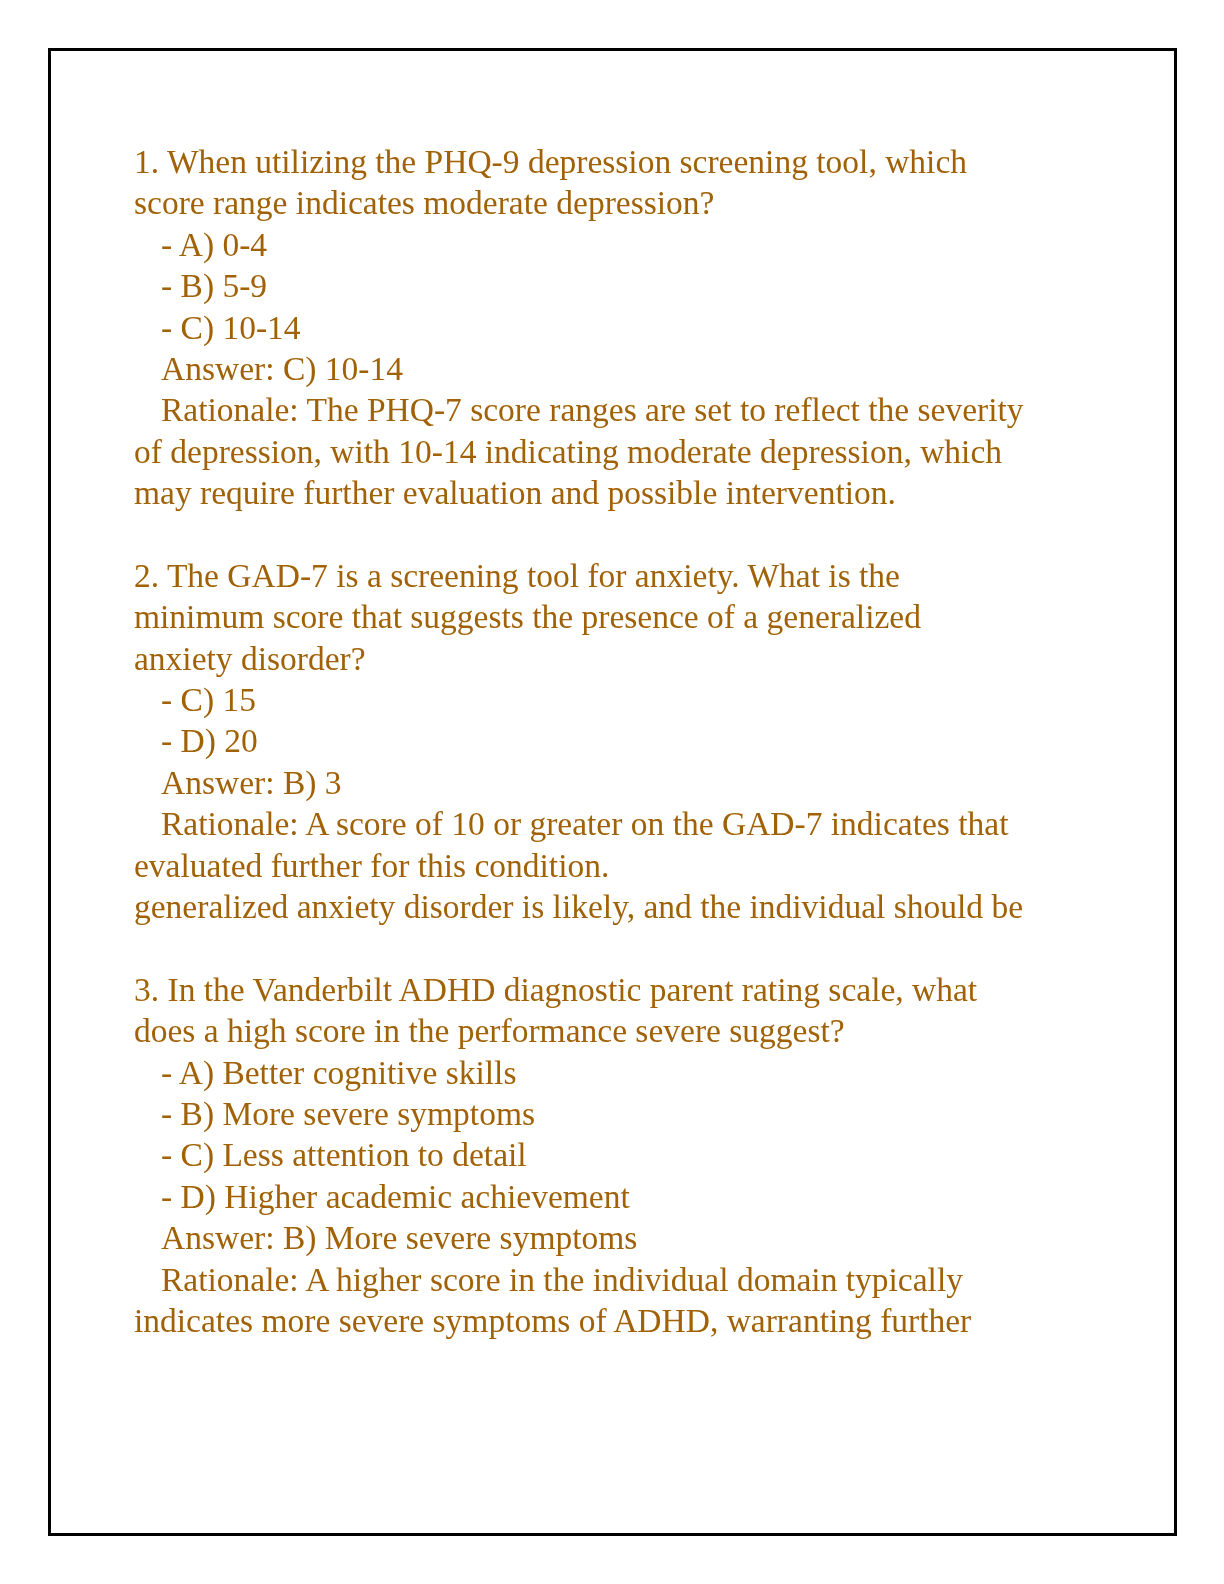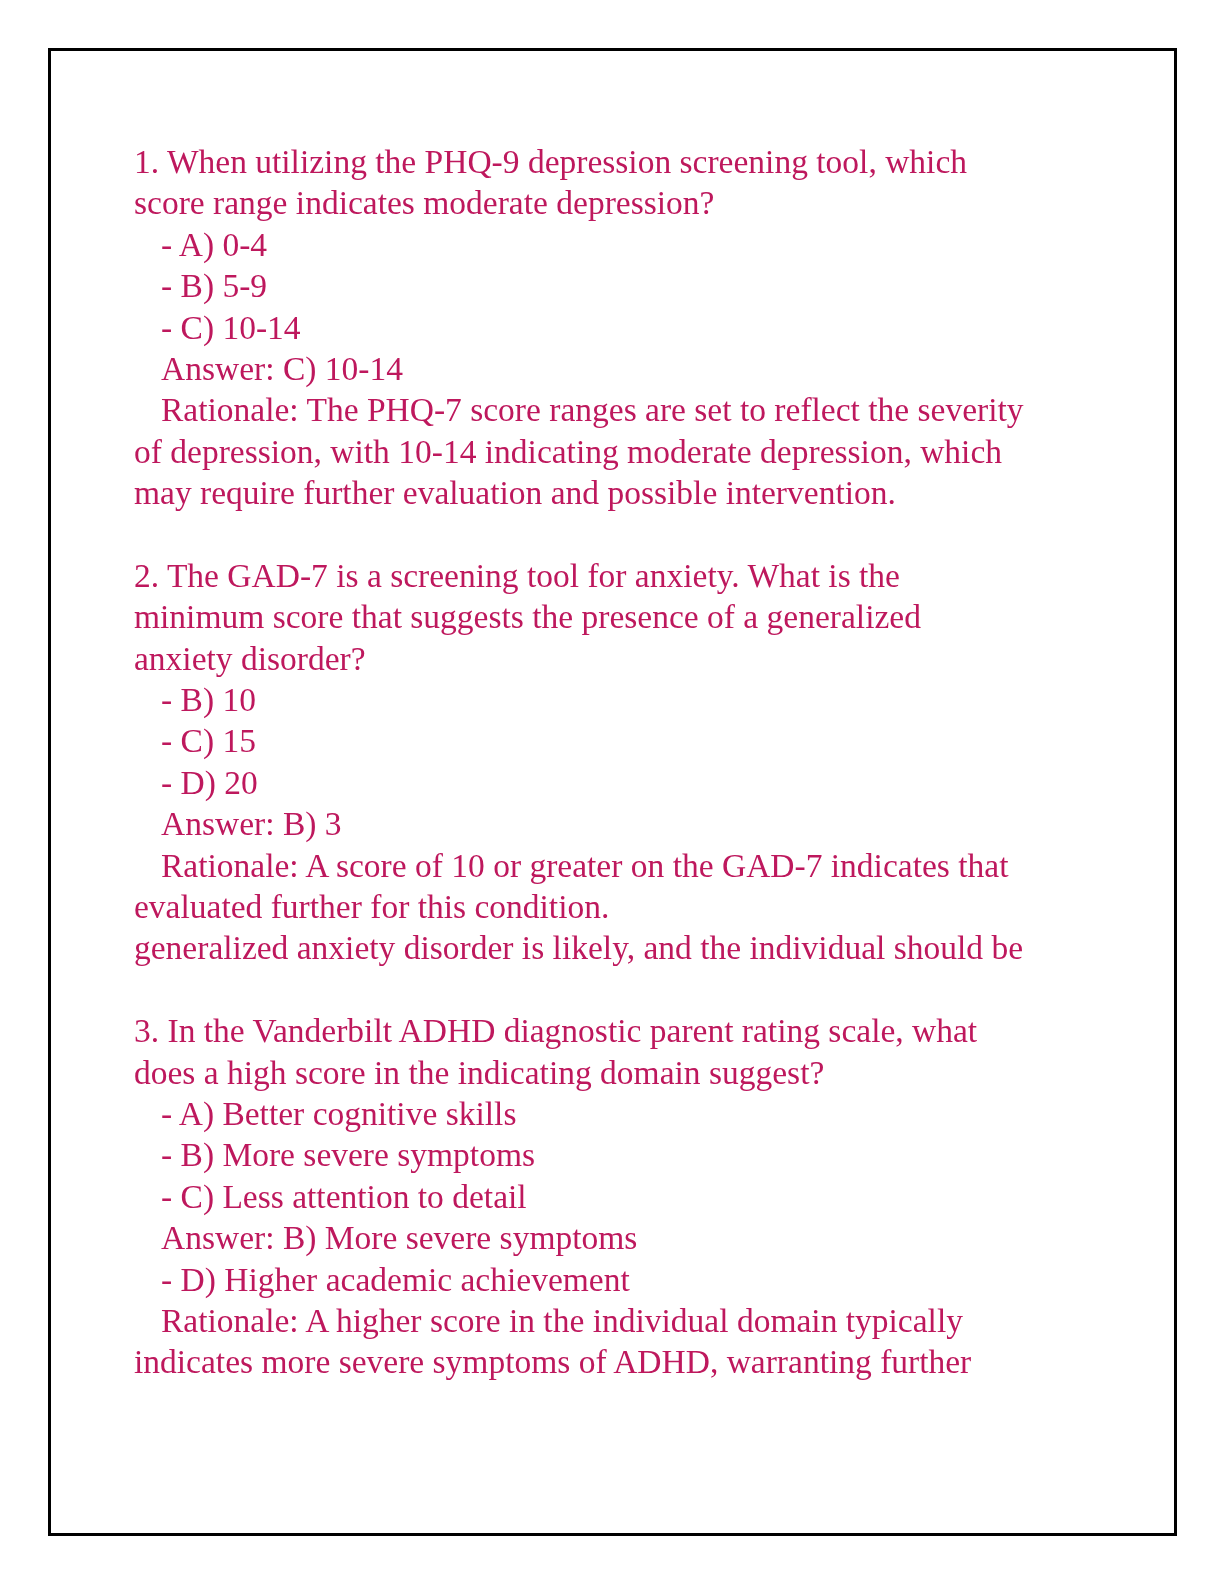--- a/index.html
+++ b/index.html
@@ -23,21 +23,21 @@
     box-sizing: content-box;
   }
   .content {
     position: absolute;
     left: 134px;
     top: 141px;
     width: 1000px;
     font-family: "Liberation Serif", "DejaVu Serif", serif;
     font-size: 33.5px;
     line-height: 41.4px;
-    color: #be185d;
+    color: #a16207;
     white-space: nowrap;
   }
   .line {
     display: block;
     height: 41.4px;
   }
   .indent {
     padding-left: 27px;
   }
   .blank {
@@ -63,36 +63,35 @@
     <span class="line">of depression, with 10-14 indicating moderate depression, which</span>
     <span class="line">may require further evaluation and possible intervention.</span>
   </div>
 
   <span class="blank"></span>
 
   <div>
     <span class="line">2. The GAD-7 is a screening tool for anxiety. What is the</span>
     <span class="line">minimum score that suggests the presence of a generalized</span>
     <span class="line">anxiety disorder?</span>
-    <span class="line indent">- B) 10</span>
     <span class="line indent">- C) 15</span>
     <span class="line indent">- D) 20</span>
     <span class="line indent">Answer: B) 3</span>
     <span class="line indent">Rationale: A score of 10 or greater on the GAD-7 indicates that</span>
     <span class="line">evaluated further for this condition.</span>
     <span class="line">generalized anxiety disorder is likely, and the individual should be</span>
   </div>
 
   <span class="blank"></span>
 
   <div>
     <span class="line">3. In the Vanderbilt ADHD diagnostic parent rating scale, what</span>
-    <span class="line">does a high score in the indicating domain suggest?</span>
+    <span class="line">does a high score in the performance severe suggest?</span>
     <span class="line indent">- A) Better cognitive skills</span>
     <span class="line indent">- B) More severe symptoms</span>
     <span class="line indent">- C) Less attention to detail</span>
+    <span class="line indent">- D) Higher academic achievement</span>
     <span class="line indent">Answer: B) More severe symptoms</span>
-    <span class="line indent">- D) Higher academic achievement</span>
     <span class="line indent">Rationale: A higher score in the individual domain typically</span>
     <span class="line">indicates more severe symptoms of ADHD, warranting further</span>
   </div>
 
 </div>
 
 </body></html>

